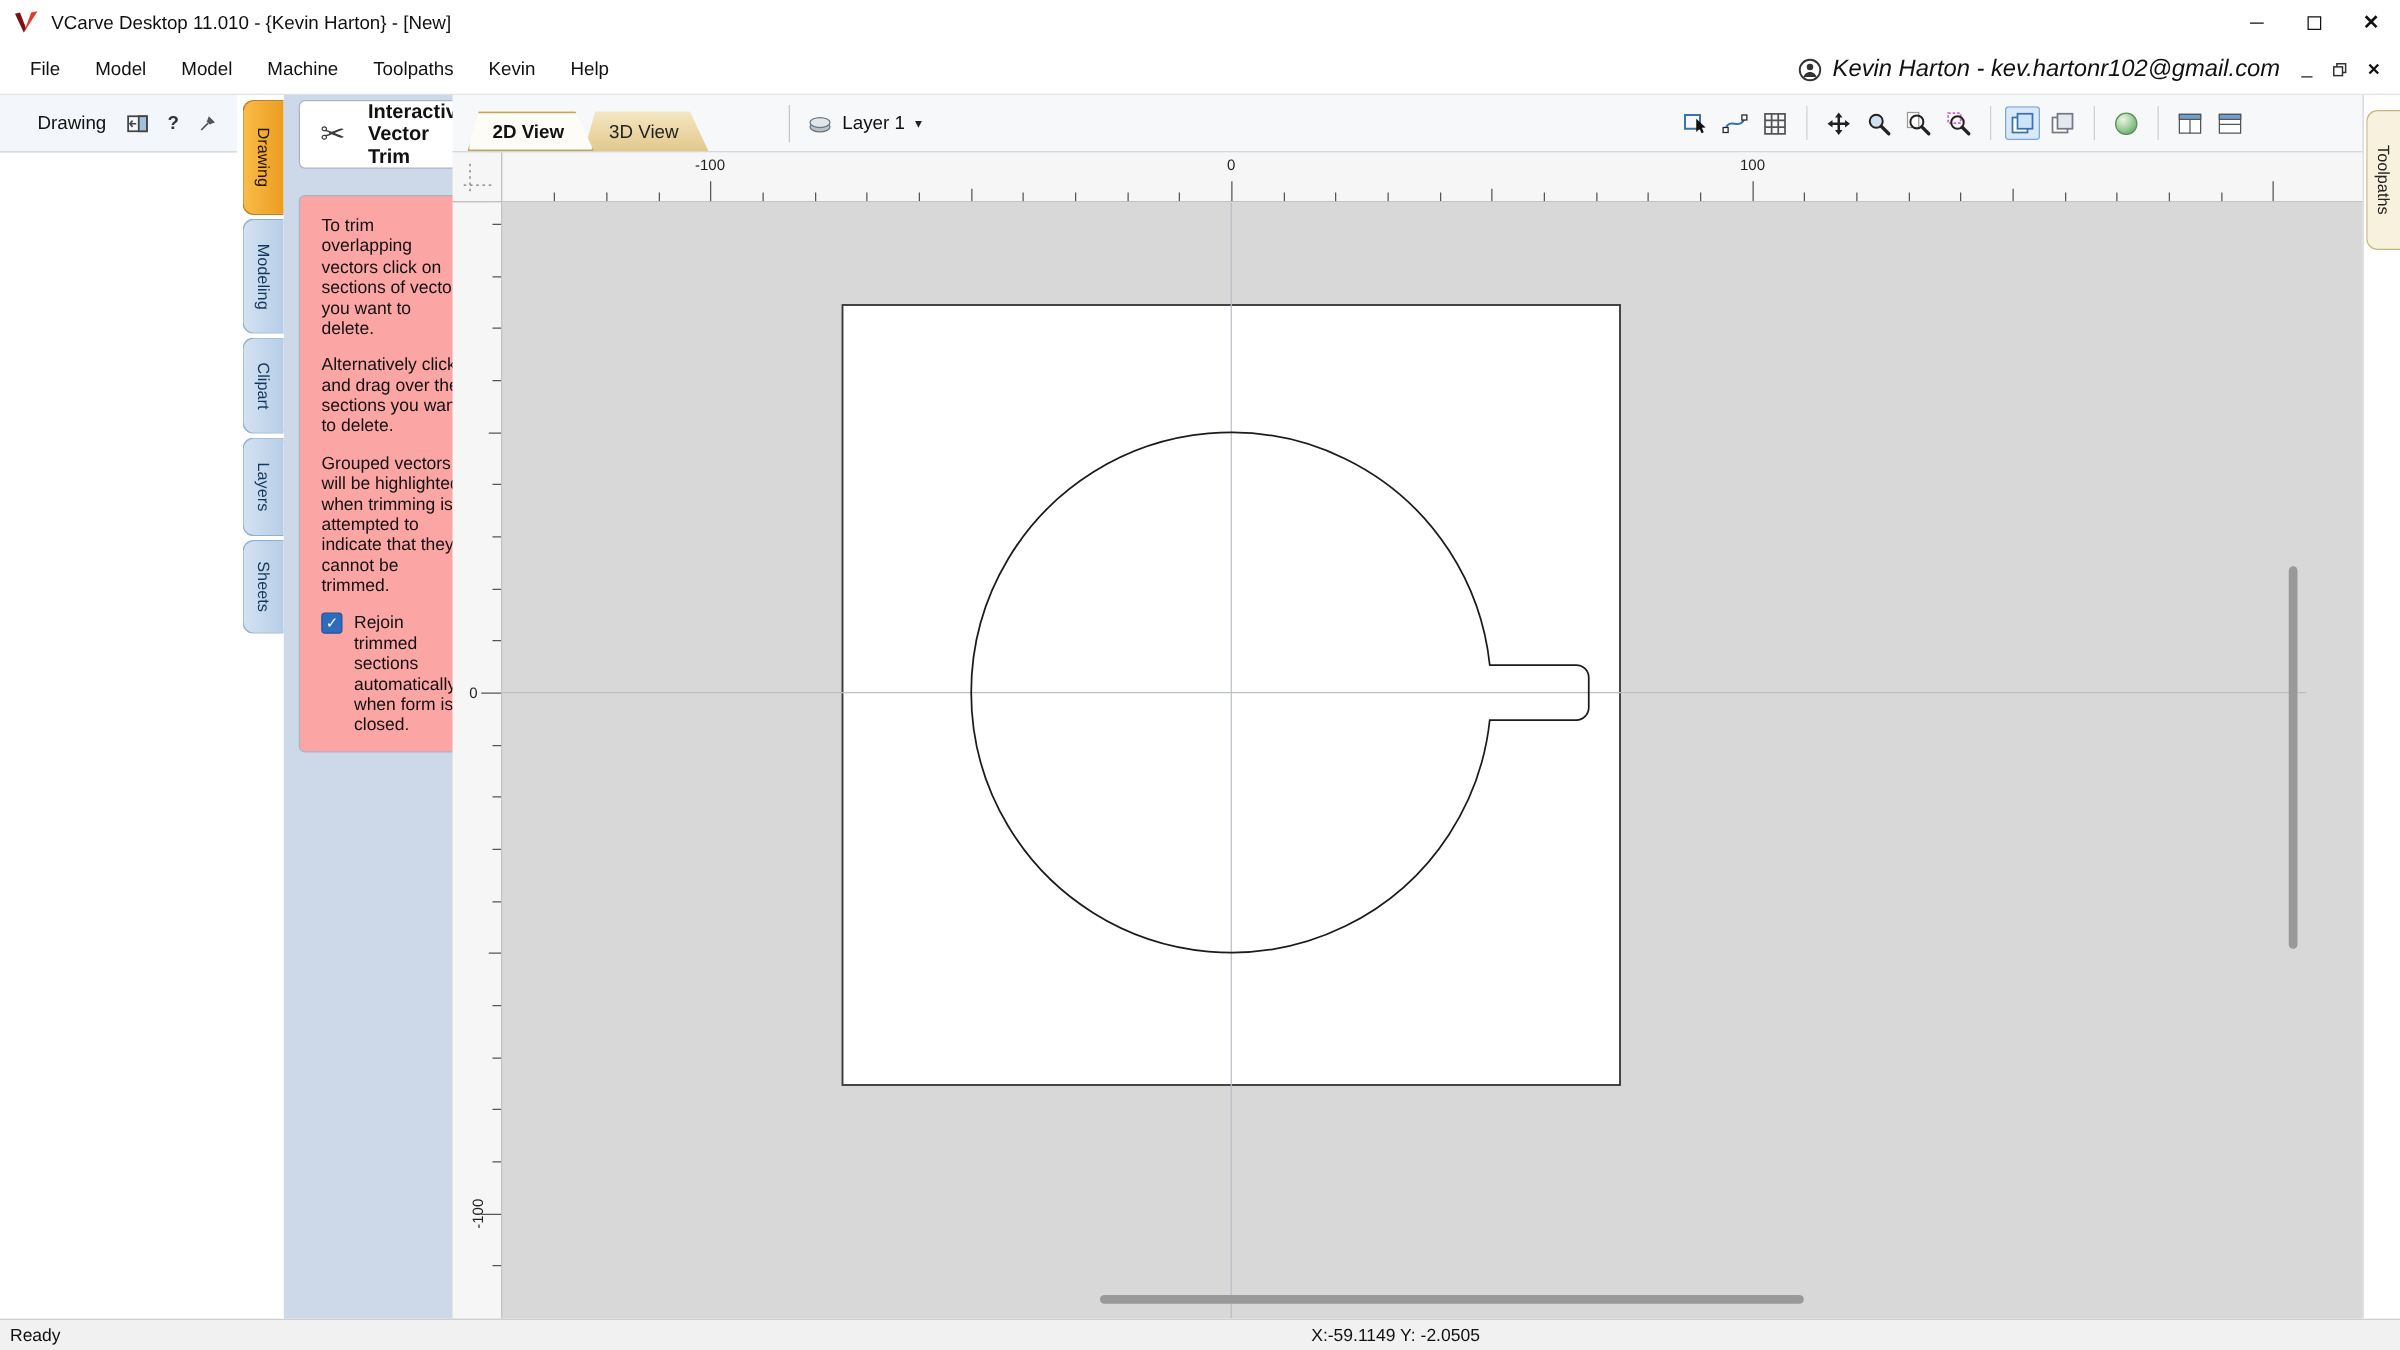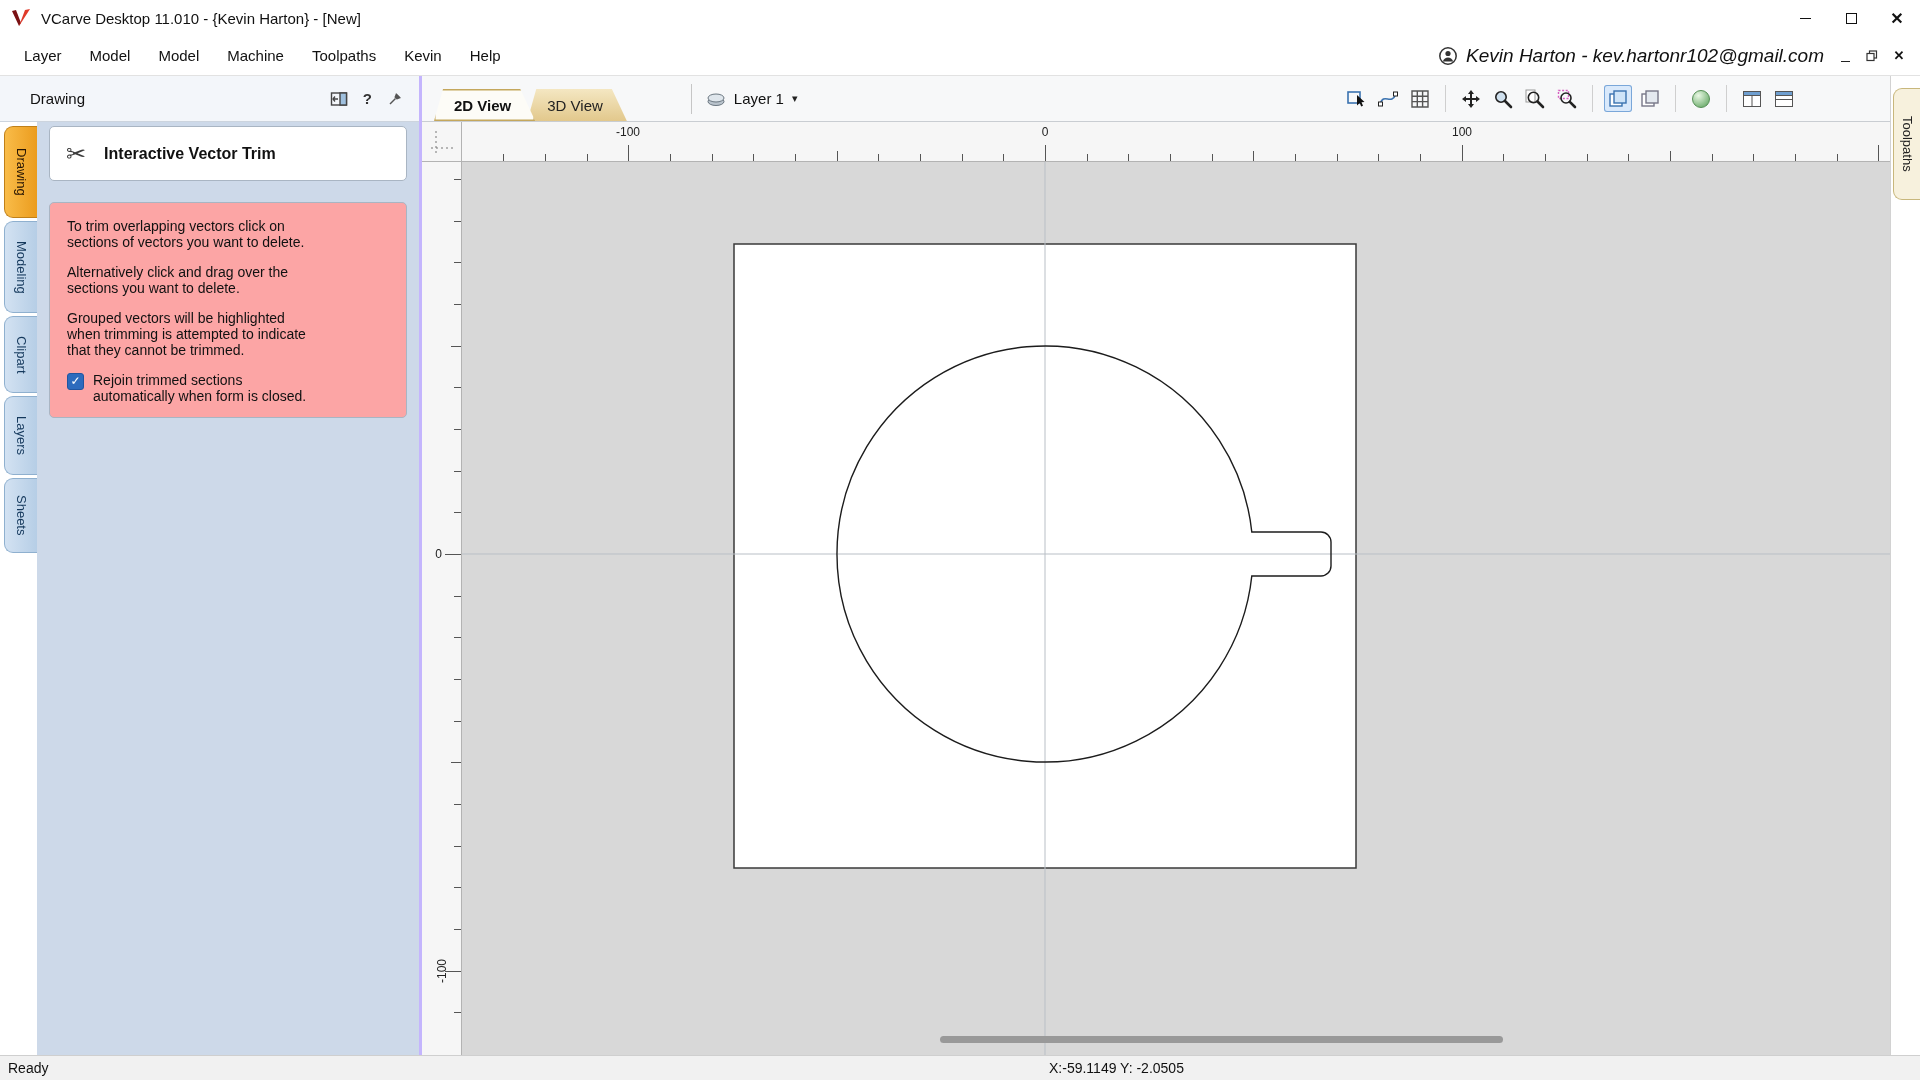--- a/index.html
+++ b/index.html
@@ -21,21 +21,21 @@
   .menu-item{padding:9px 14px;font-size:15px;cursor:default;}
   .account{margin-left:auto;display:flex;align-items:center;gap:8px;font-size:19px;font-style:italic;}
   .mdi-controls{display:flex;align-items:center;gap:9px;margin:0 4px 0 12px;}
   .mdi-btn{width:18px;height:18px;display:flex;align-items:flex-end;justify-content:center;}
   .mdi-btn.c{align-items:center;}
   .mdi-min{display:block;width:9px;border-top:1.6px solid #222;margin-bottom:3px;}
   .mdi-close{font-size:13px;font-weight:bold;}
 
   
   .body-row{flex:1;display:flex;min-height:0;}
-  .left-col{width:422px;flex:none;display:flex;flex-direction:column;border-right:3px solid #c4b5fd;}
+  .left-col{width:362px;flex:none;display:flex;flex-direction:row;border-right:6px solid #c4b5fd;}
   .panel-header{height:46px;flex:none;display:flex;align-items:center;gap:16px;background:#f3f6fa;border-bottom:1px solid #ccd4de;padding:0 16px 0 30px;font-size:15px;}
   .ph-icons{margin-left:auto;display:flex;align-items:center;gap:15px;}
   .ph-help{font-size:15px;font-weight:bold;color:#333;}
   .panel-body{flex:1;display:flex;min-height:0;background:#fff;}
   .tabstrip{width:37px;flex:none;display:flex;flex-direction:column;align-items:flex-end;gap:3px;padding-top:4px;background:#fff;}
   .side-tab{writing-mode:vertical-rl;width:33px;display:flex;align-items:center;justify-content:center;font-size:13px;color:#14385c;background:linear-gradient(90deg,#d3e2f2,#b6cee6);border:1px solid #8fb0cf;border-right:none;border-radius:9px 0 0 9px;}
   .side-tab.active{background:linear-gradient(90deg,#f9bc49,#eb9c1e);border-color:#c08019;color:#241303;}
   .st-drawing{height:92px;} .st-modeling{height:92px;} .st-clipart{height:77px;} .st-layers{height:79px;} .st-sheets{height:75px;}
   .panel{flex:1;background:#cdd9e9;padding:4px 10px;overflow:hidden;}
   .tool-title-box{height:55px;background:#fff;border:1px solid #a9b5c3;border-radius:5px;display:flex;align-items:center;padding:0 16px;margin:0 2px;}
@@ -109,21 +109,21 @@
       <span class="win-btn">
           <span class="max-box"></span>
         </span>
       <span class="win-btn">
           <span class="close-glyph">✕</span>
         </span>
     </div>
   </div>
 
   <div class="menubar">
-    <span class="menu-item">Layer</span>
+    <span class="menu-item">File</span>
     <span class="menu-item">Model</span>
     <span class="menu-item">Model</span>
     <span class="menu-item">Machine</span>
     <span class="menu-item">Toolpaths</span>
     <span class="menu-item">Kevin</span>
     <span class="menu-item">Help</span>
     <div class="account">
       <svg width="20" height="20" viewBox="0 0 20 20">
         <circle cx="10" cy="10" r="8.2" fill="none" stroke="#333" stroke-width="1.5"></circle>
         <circle cx="10" cy="7.5" r="2.6" fill="#333"></circle>

